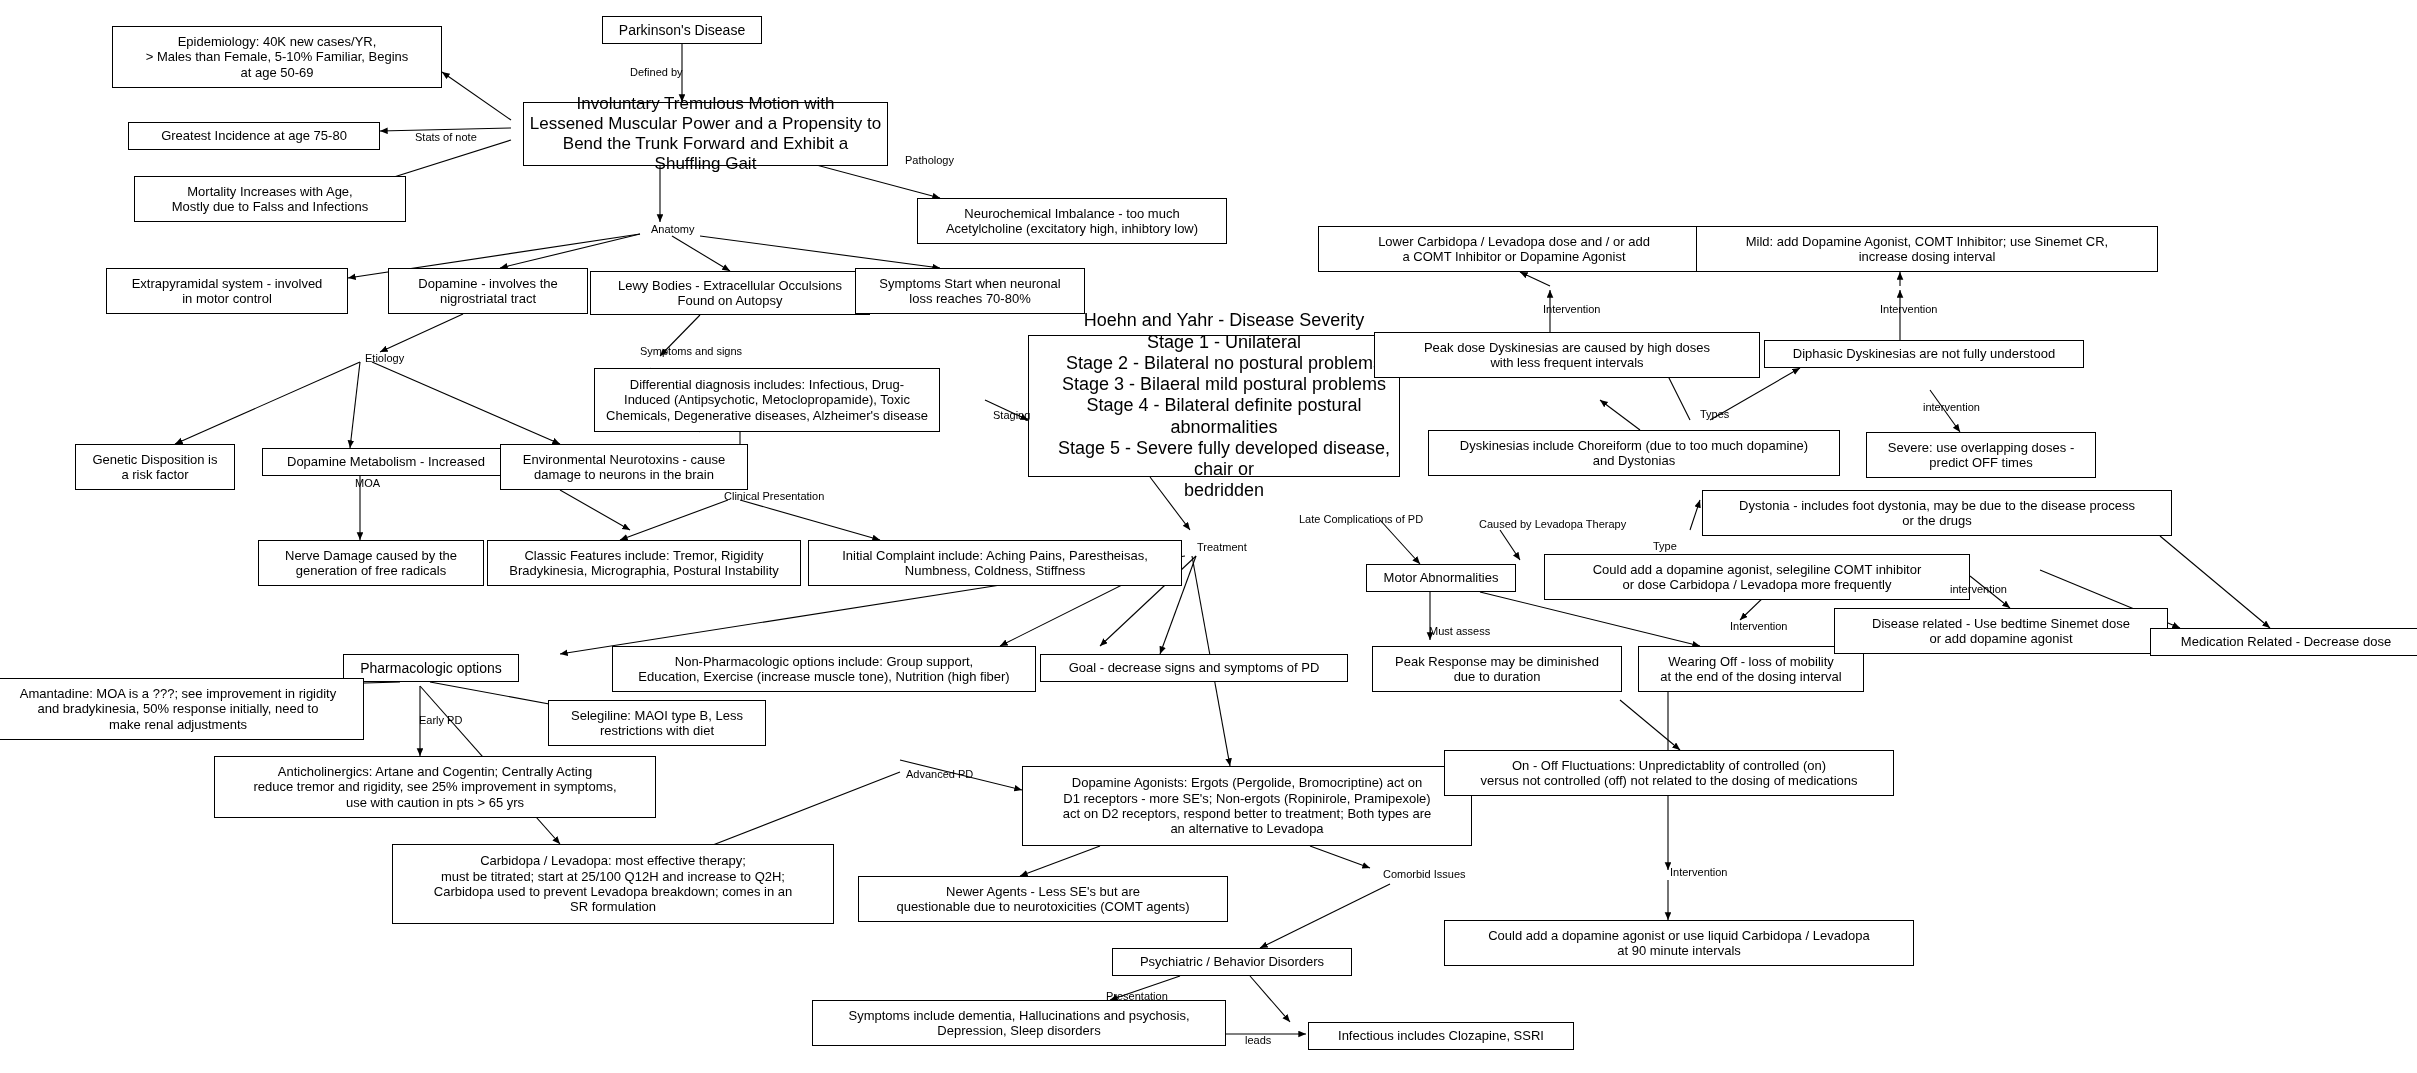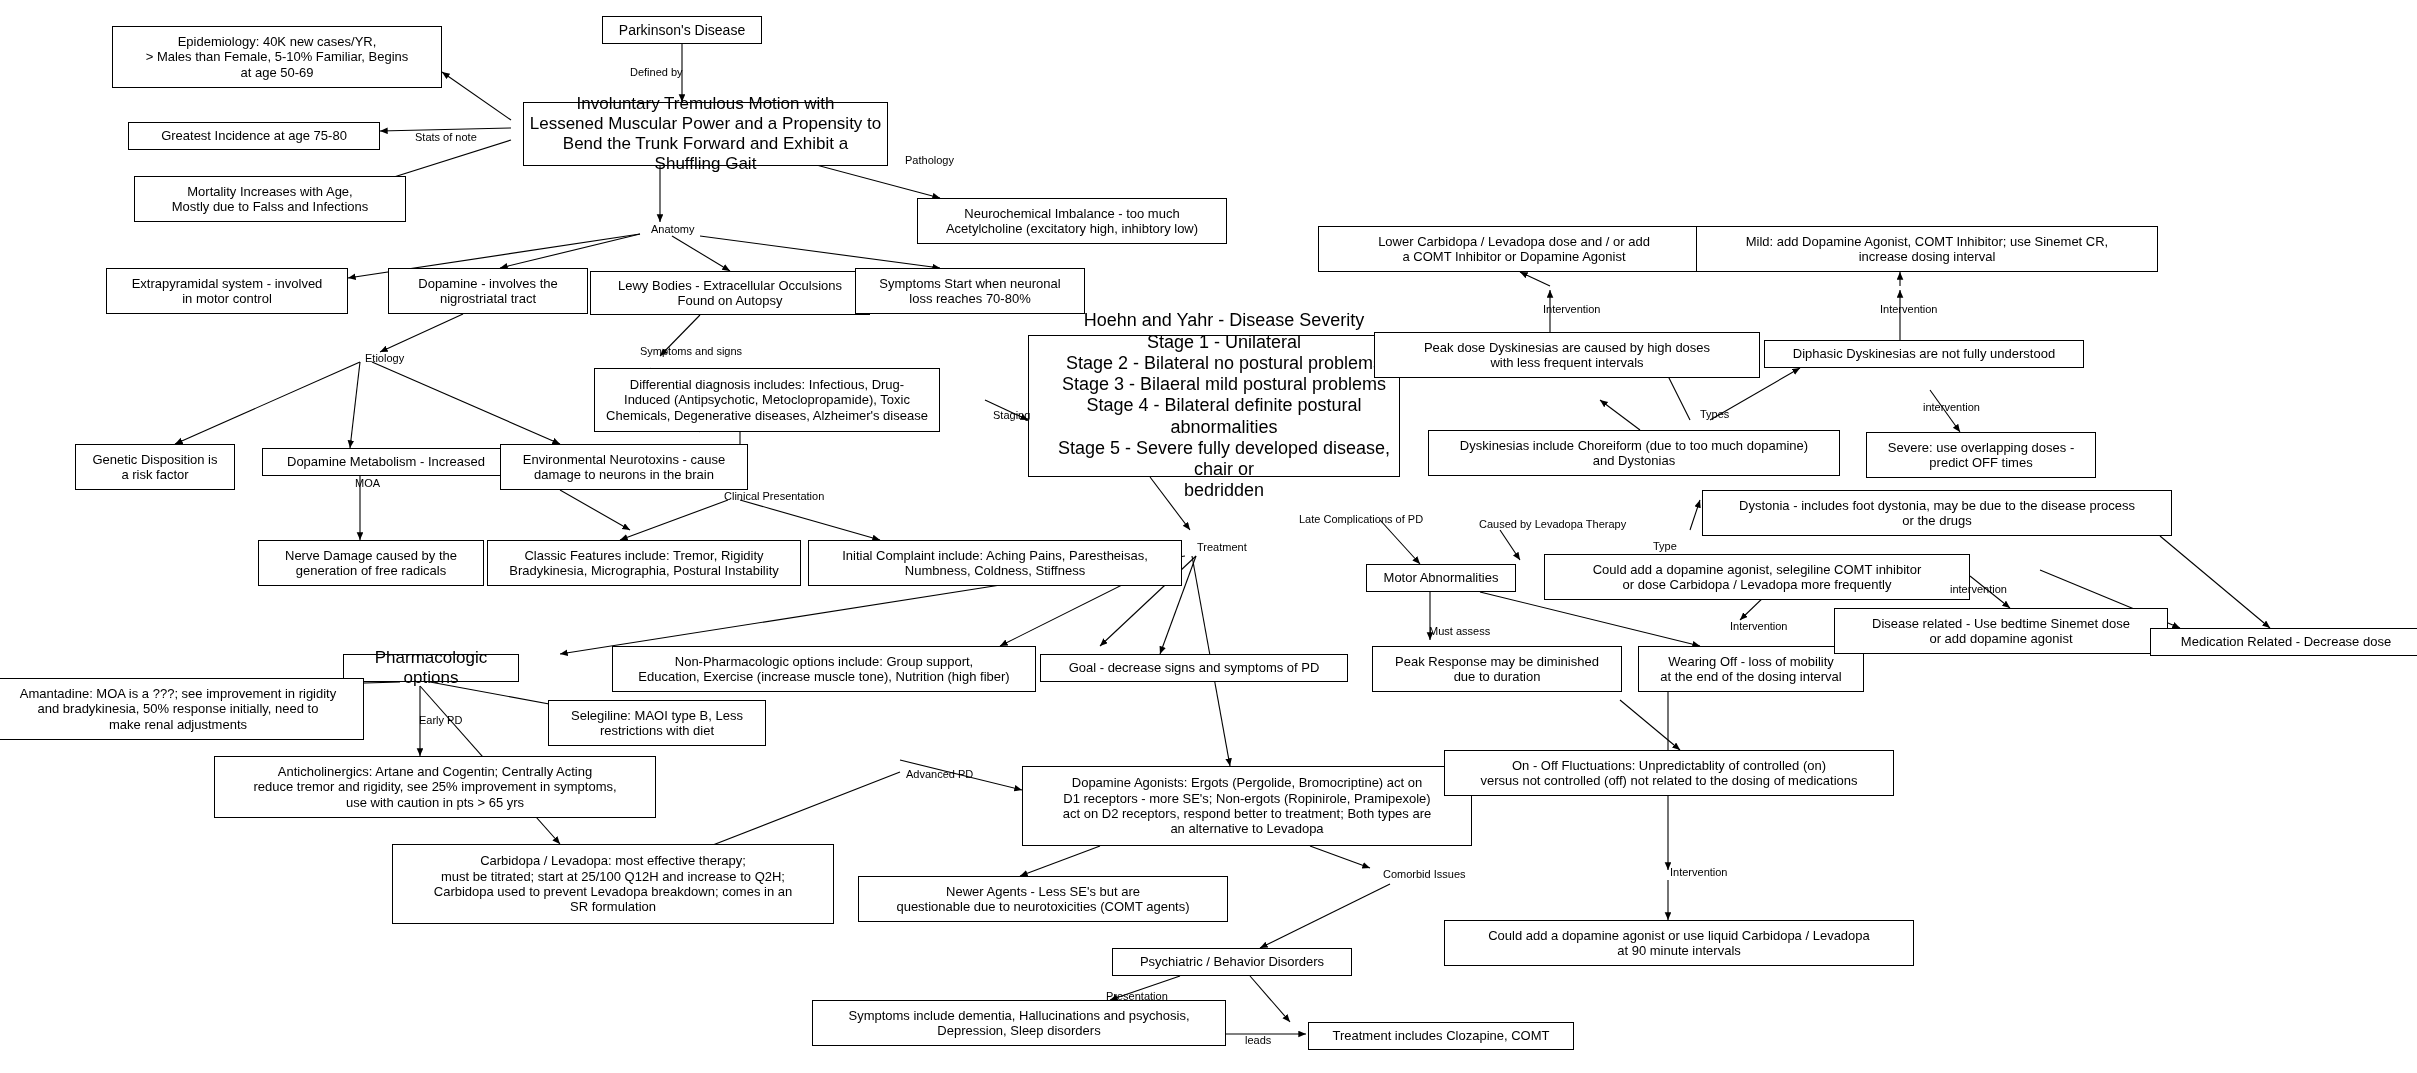--- a/index.html
+++ b/index.html
@@ -144,21 +144,21 @@
 Bradykinesia, Micrographia, Postural Instability</span></div>
       <div class="node" style="left: 808px; top: 540px; width: 374px; height: 46px; font-size: 13px;"><span>Initial Complaint include: Aching Pains, Parestheisas,
 Numbness, Coldness, Stiffness</span></div>
       <div class="node" style="left: 1028px; top: 335px; width: 372px; height: 142px; font-size: 18px; padding-left: 24px;"><span>Hoehn and Yahr - Disease Severity
 Stage 1 - Unilateral
 Stage 2 - Bilateral no postural problems
 Stage 3 - Bilaeral mild postural problems
 Stage 4 - Bilateral definite postural abnormalities
 Stage 5 - Severe fully developed disease, chair or
 bedridden</span></div>
-      <div class="node" style="left: 343px; top: 654px; width: 176px; height: 28px; font-size: 17px;"><span>Pharmacologic options</span></div>
+      <div class="node" style="left: 343px; top: 654px; width: 176px; height: 28px; font-size: 14px;"><span>Pharmacologic options</span></div>
       <div class="node" style="left: 612px; top: 646px; width: 424px; height: 46px; font-size: 13px;"><span>Non-Pharmacologic options include: Group support,
 Education, Exercise (increase muscle tone), Nutrition (high fiber)</span></div>
       <div class="node" style="left: 1040px; top: 654px; width: 308px; height: 28px; font-size: 13px;"><span>Goal - decrease signs and symptoms of PD</span></div>
       <div class="node" style="left: -8px; top: 678px; width: 372px; height: 62px; font-size: 13px;"><span>Amantadine: MOA is a ???; see improvement in rigidity
 and bradykinesia, 50% response initially, need to
 make renal adjustments</span></div>
       <div class="node" style="left: 548px; top: 700px; width: 218px; height: 46px; font-size: 13px;"><span>Selegiline: MAOI type B, Less
 restrictions with diet</span></div>
       <div class="node" style="left: 214px; top: 756px; width: 442px; height: 62px; font-size: 13px;"><span>Anticholinergics: Artane and Cogentin; Centrally Acting
 reduce tremor and rigidity, see 25% improvement in symptoms,
@@ -171,21 +171,21 @@
 D1 receptors - more SE's; Non-ergots (Ropinirole, Pramipexole)
 act on D2 receptors, respond better to treatment; Both types are
 an alternative to Levadopa</span></div>
       <div class="node" style="left: 858px; top: 876px; width: 370px; height: 46px; font-size: 13px;"><span>Newer Agents - Less SE's but are
 questionable due to neurotoxicities (COMT agents)</span></div>
       <div class="node" style="left: 1444px; top: 750px; width: 450px; height: 46px; font-size: 13px;"><span>On - Off Fluctuations: Unpredictablity of controlled (on)
 versus not controlled (off) not related to the dosing of medications</span></div>
       <div class="node" style="left: 1112px; top: 948px; width: 240px; height: 28px; font-size: 13px;"><span>Psychiatric / Behavior Disorders</span></div>
       <div class="node" style="left: 812px; top: 1000px; width: 414px; height: 46px; font-size: 13px;"><span>Symptoms include dementia, Hallucinations and psychosis,
 Depression, Sleep disorders</span></div>
-      <div class="node" style="left: 1308px; top: 1022px; width: 266px; height: 28px; font-size: 13px;"><span>Treatment includes Clozapine, COMT</span></div>
+      <div class="node" style="left: 1308px; top: 1022px; width: 266px; height: 28px; font-size: 13px;"><span>Infectious includes Clozapine, SSRI</span></div>
       <div class="node" style="left: 1444px; top: 920px; width: 470px; height: 46px; font-size: 13px;"><span>Could add a dopamine agonist or use liquid Carbidopa / Levadopa
 at 90 minute intervals</span></div>
       <div class="node" style="left: 1366px; top: 564px; width: 150px; height: 28px; font-size: 13px;"><span>Motor Abnormalities</span></div>
       <div class="node" style="left: 1372px; top: 646px; width: 250px; height: 46px; font-size: 13px;"><span>Peak Response may be diminished
 due to duration</span></div>
       <div class="node" style="left: 1638px; top: 646px; width: 226px; height: 46px; font-size: 13px;"><span>Wearing Off - loss of mobility
 at the end of the dosing interval</span></div>
       <div class="node" style="left: 1318px; top: 226px; width: 392px; height: 46px; font-size: 13px;"><span>Lower Carbidopa / Levadopa dose and / or add
 a COMT Inhibitor or Dopamine Agonist</span></div>
       <div class="node" style="left: 1696px; top: 226px; width: 462px; height: 46px; font-size: 13px;"><span>Mild: add Dopamine Agonist, COMT Inhibitor; use Sinemet CR,

